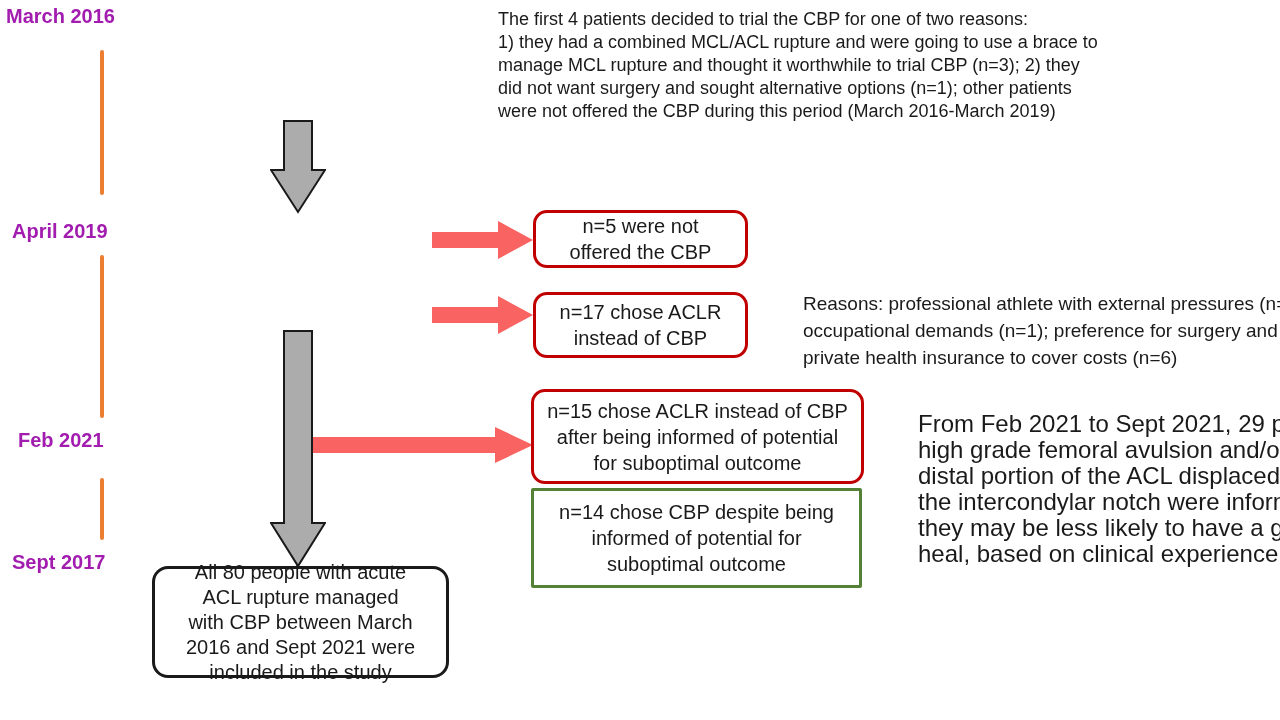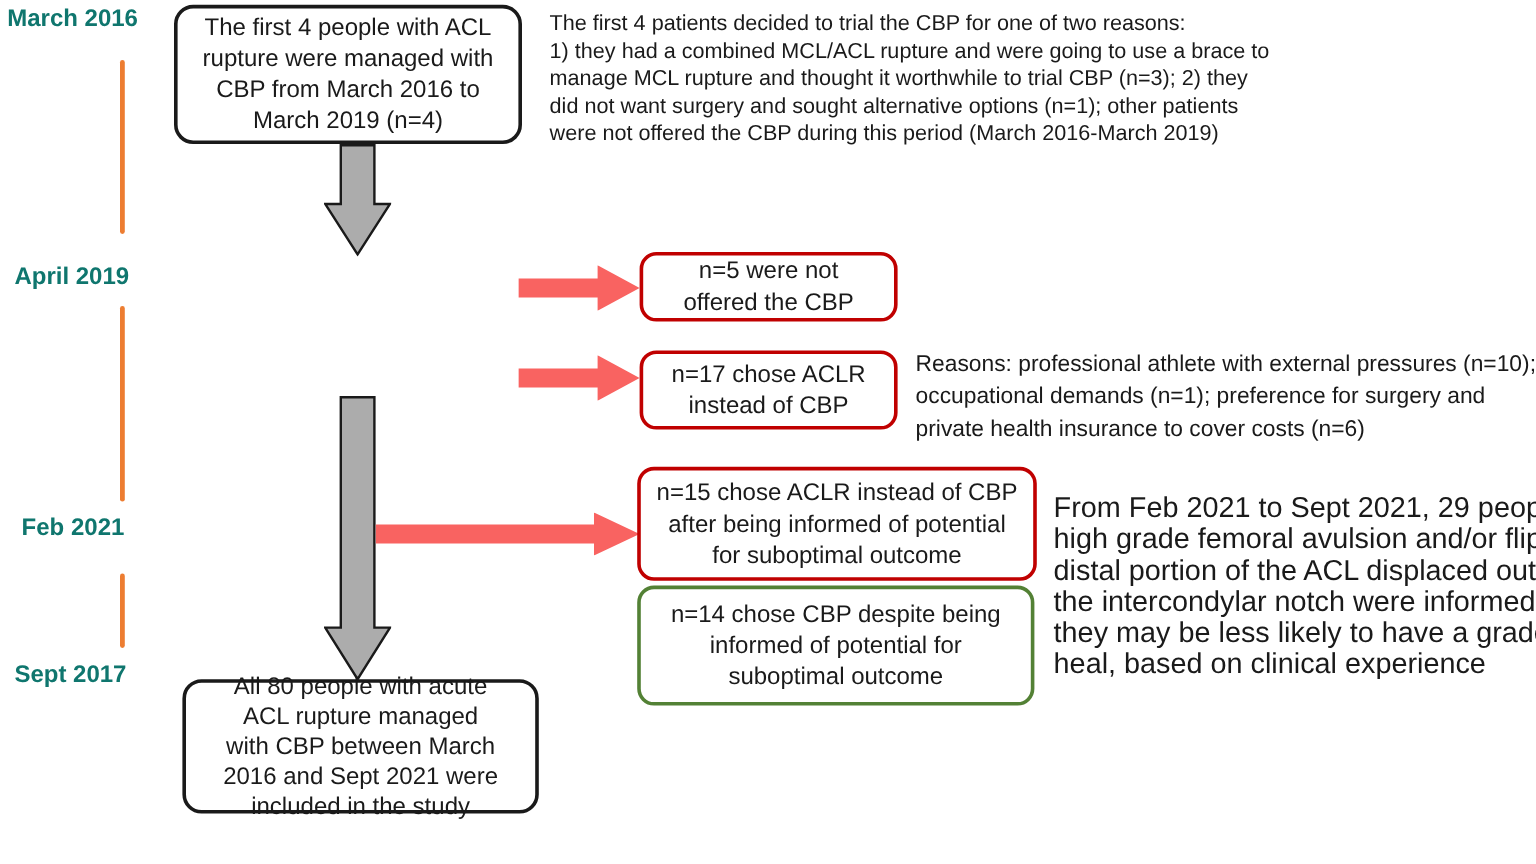--- a/index.html
+++ b/index.html
@@ -12,21 +12,21 @@
     font-family: "Liberation Sans", sans-serif;
     color: #1a1a1a;
     overflow: hidden;
   }
 
   
   .tl-label {
     position: absolute;
     font-weight: bold;
     font-size: 20px;
-    color: #0f766e;
+    color: #a21caf;
     white-space: pre;
   }
   .tl-seg {
     position: absolute;
     width: 4px;
     background: #ED7D31;
     border-radius: 2px;
   }
 
   
@@ -38,30 +38,31 @@
     display: flex;
     align-items: center;
     justify-content: center;
     text-align: center;
     white-space: pre-line;
     font-size: 20px;
     line-height: 26px;
     padding: 2px 4px;
   }
   .fbox.red   { border-color: #C00000; border-radius: 14px; }
-  .fbox.green { border-color: #538135; border-radius: 14px; }
+  .fbox.green { border-color: #538135; border-radius: 2px; }
   .fbox.b2 { font-size: 21px; line-height: 28px; }
   .fbox.b3 { line-height: 25px; }
 
   
   .note {
     position: absolute;
     white-space: pre;
     font-size: 19px;
     line-height: 26px;
+    margin-left: 40px;
   }
   .note.n1 { font-size: 18px; line-height: 23px; }
   .note.n2 { line-height: 27px; }
   .note.n3 { line-height: 27px; }
   .note.n4 { font-size: 24px; line-height: 26px; }
 
   svg { position: absolute; display: block; }
 </style>
 </head>
 <body>
@@ -87,24 +88,20 @@
   <svg style="left:432px; top:221px;" width="102" height="38" viewBox="0 0 102 38">
     <polygon points="0,11 66,11 66,0 101,19 66,38 66,27 0,27" fill="#F96361"></polygon>
   </svg>
   <svg style="left:432px; top:296px;" width="102" height="38" viewBox="0 0 102 38">
     <polygon points="0,11 66,11 66,0 101,19 66,38 66,27 0,27" fill="#F96361"></polygon>
   </svg>
   <svg style="left:313px; top:427px;" width="221" height="36" viewBox="0 0 221 36">
     <polygon points="0,10 182,10 182,0 220,18 182,36 182,26 0,26" fill="#F96361"></polygon>
   </svg>
 
-  <div class="fbox" style="left:145px; top:4px; width:290px; height:116px;">The first 4 people with ACL
-rupture were managed with
-CBP from March 2016 to
-March 2019 (n=4)</div>
   <div class="fbox b3" style="left:152px; top:566px; width:297px; height:112px;">All 80 people with acute
 ACL rupture managed
 with CBP between March
 2016 and Sept 2021 were
 included in the study</div>
 
   <div class="fbox red" style="left:533px; top:210px; width:215px; height:58px;">n=5 were not
 offered the CBP</div>
   <div class="fbox red" style="left:533px; top:292px; width:215px; height:66px;">n=17 chose ACLR
 instead of CBP</div>

